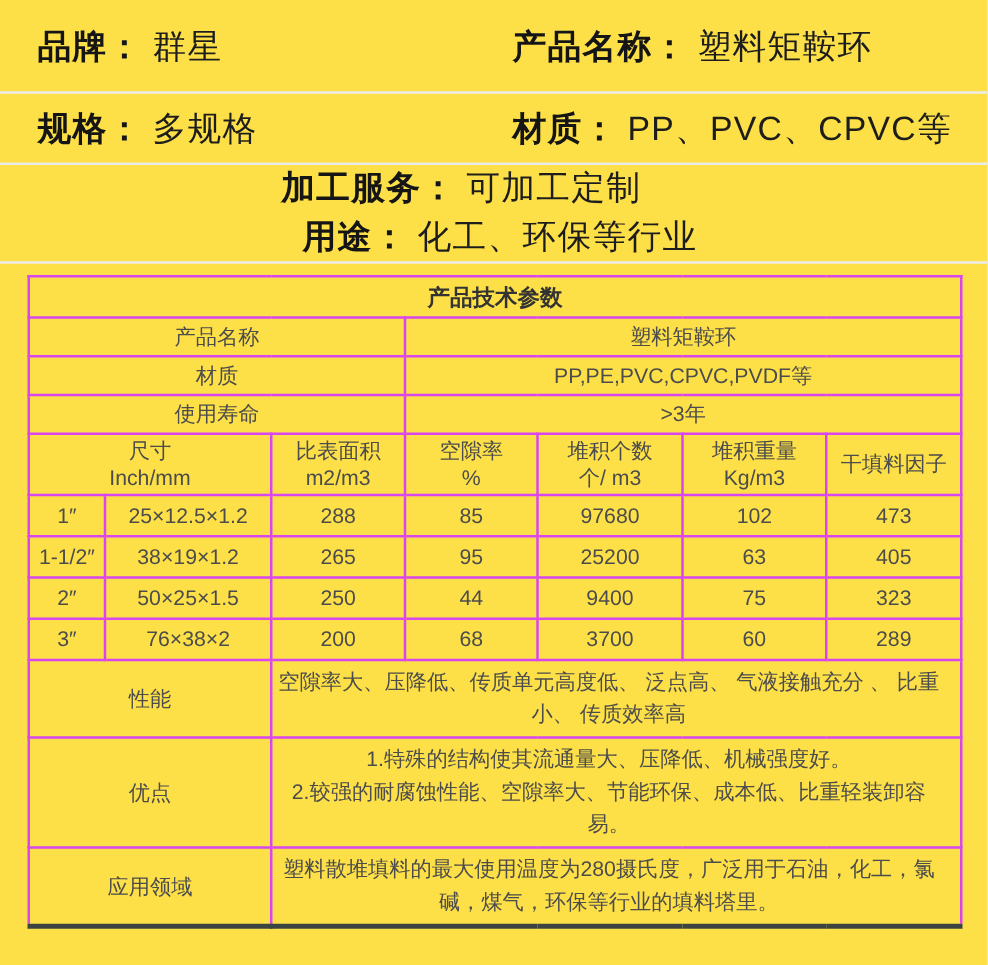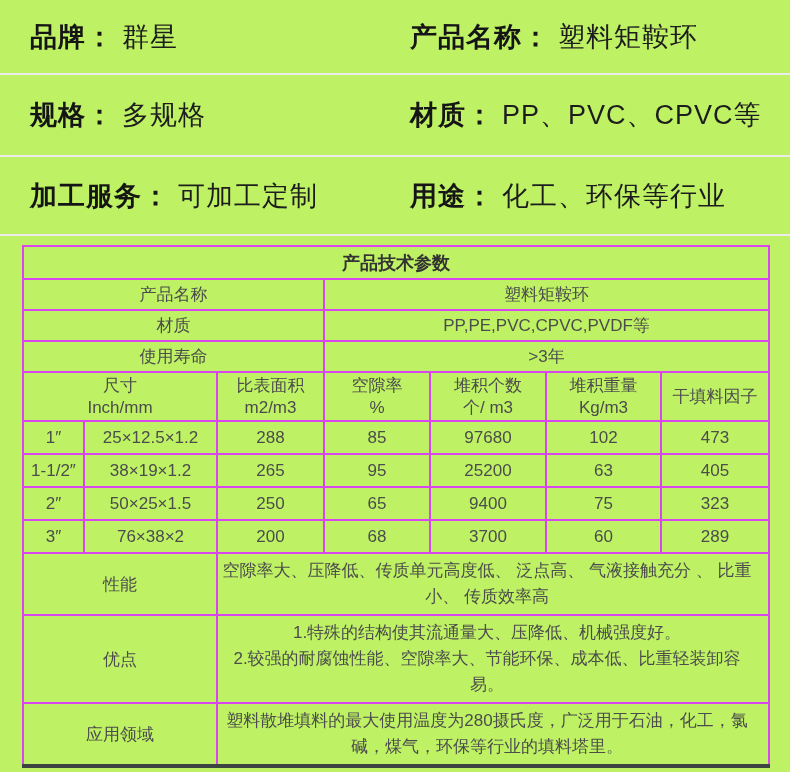--- a/index.html
+++ b/index.html
@@ -2,31 +2,31 @@
 <html><head>
 <meta charset="utf-8">
 <style>
   * { margin: 0; padding: 0; box-sizing: border-box; }
   html, body {
     width: 790px; height: 772px;
     background: #ffffff;
     font-family: "Liberation Sans", "DejaVu Sans", sans-serif;
     overflow: hidden;
   }
-  .page { width: 790px; height: 772px; background: #bef264; }
+  .page { width: 790px; height: 772px; background: #fde047; }
 
   
   .top-specs { width: 100%; }
   .spec-row {
     display: flex; align-items: center;
     border-bottom: 2px solid #ebebeb;
   }
   .spec-row.r1 { height: 75px; }
-  .spec-row.r2 { height: 82px; }
-  .spec-row.r3 { height: 79px; }
+  .spec-row.r2 { height: 57px; }
+  .spec-row.r3 { height: 79px; flex-direction: column; }
   .spec-cell { display: flex; align-items: center; white-space: nowrap; }
   .spec-cell.left  { width: 400px; padding-left: 30px; }
   .spec-cell.right { flex: 1; padding-left: 10px; }
   .spec-label { font-size: 27px; font-weight: 700; color: #151515; letter-spacing: 1px; }
   .spec-value { font-size: 27px; font-weight: 400; color: #1d1d1d; margin-left: 8px; letter-spacing: 1px; }
 
   
   .tech-wrap { margin: 9px 0 0 22px; width: 746px; }
   table.tech {
     width: 746px;
@@ -164,21 +164,21 @@
           <td>265</td>
           <td>95</td>
           <td>25200</td>
           <td>63</td>
           <td>405</td>
         </tr>
         <tr class="size-row">
           <td>2″</td>
           <td>50×25×1.5</td>
           <td>250</td>
-          <td>65</td>
+          <td>44</td>
           <td>9400</td>
           <td>75</td>
           <td>323</td>
         </tr>
         <tr class="size-row">
           <td>3″</td>
           <td>76×38×2</td>
           <td>200</td>
           <td>68</td>
           <td>3700</td>

